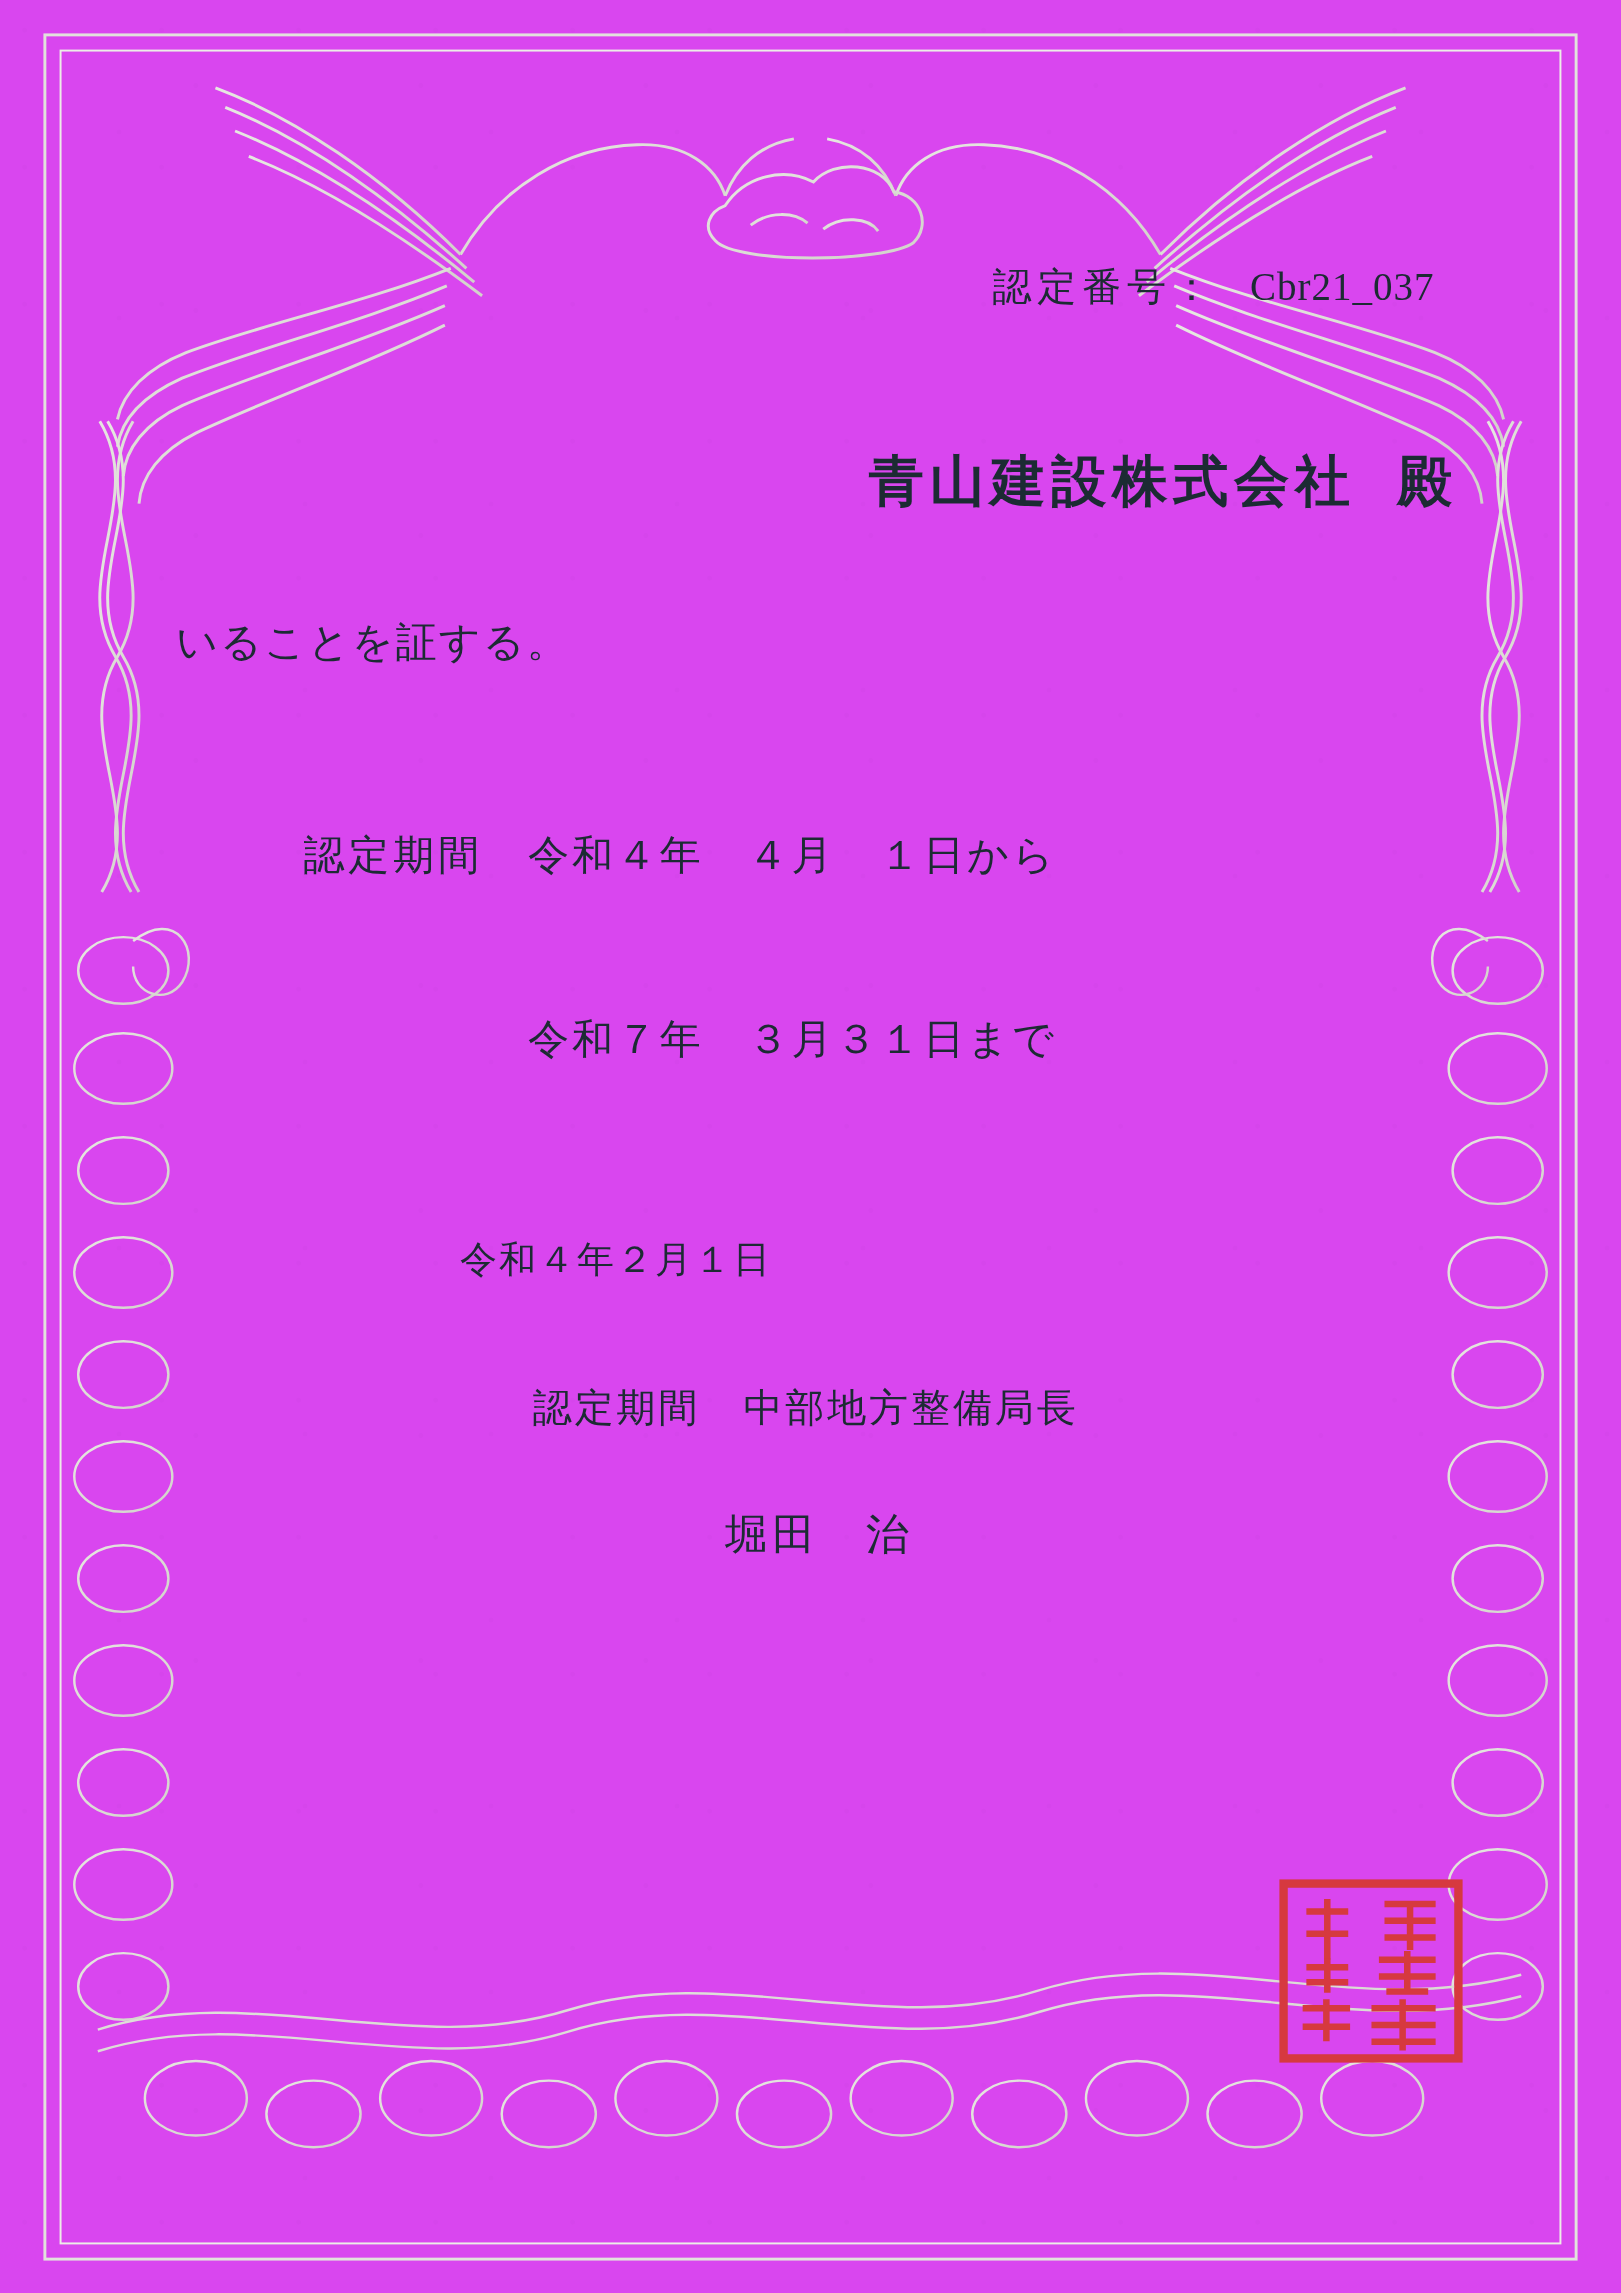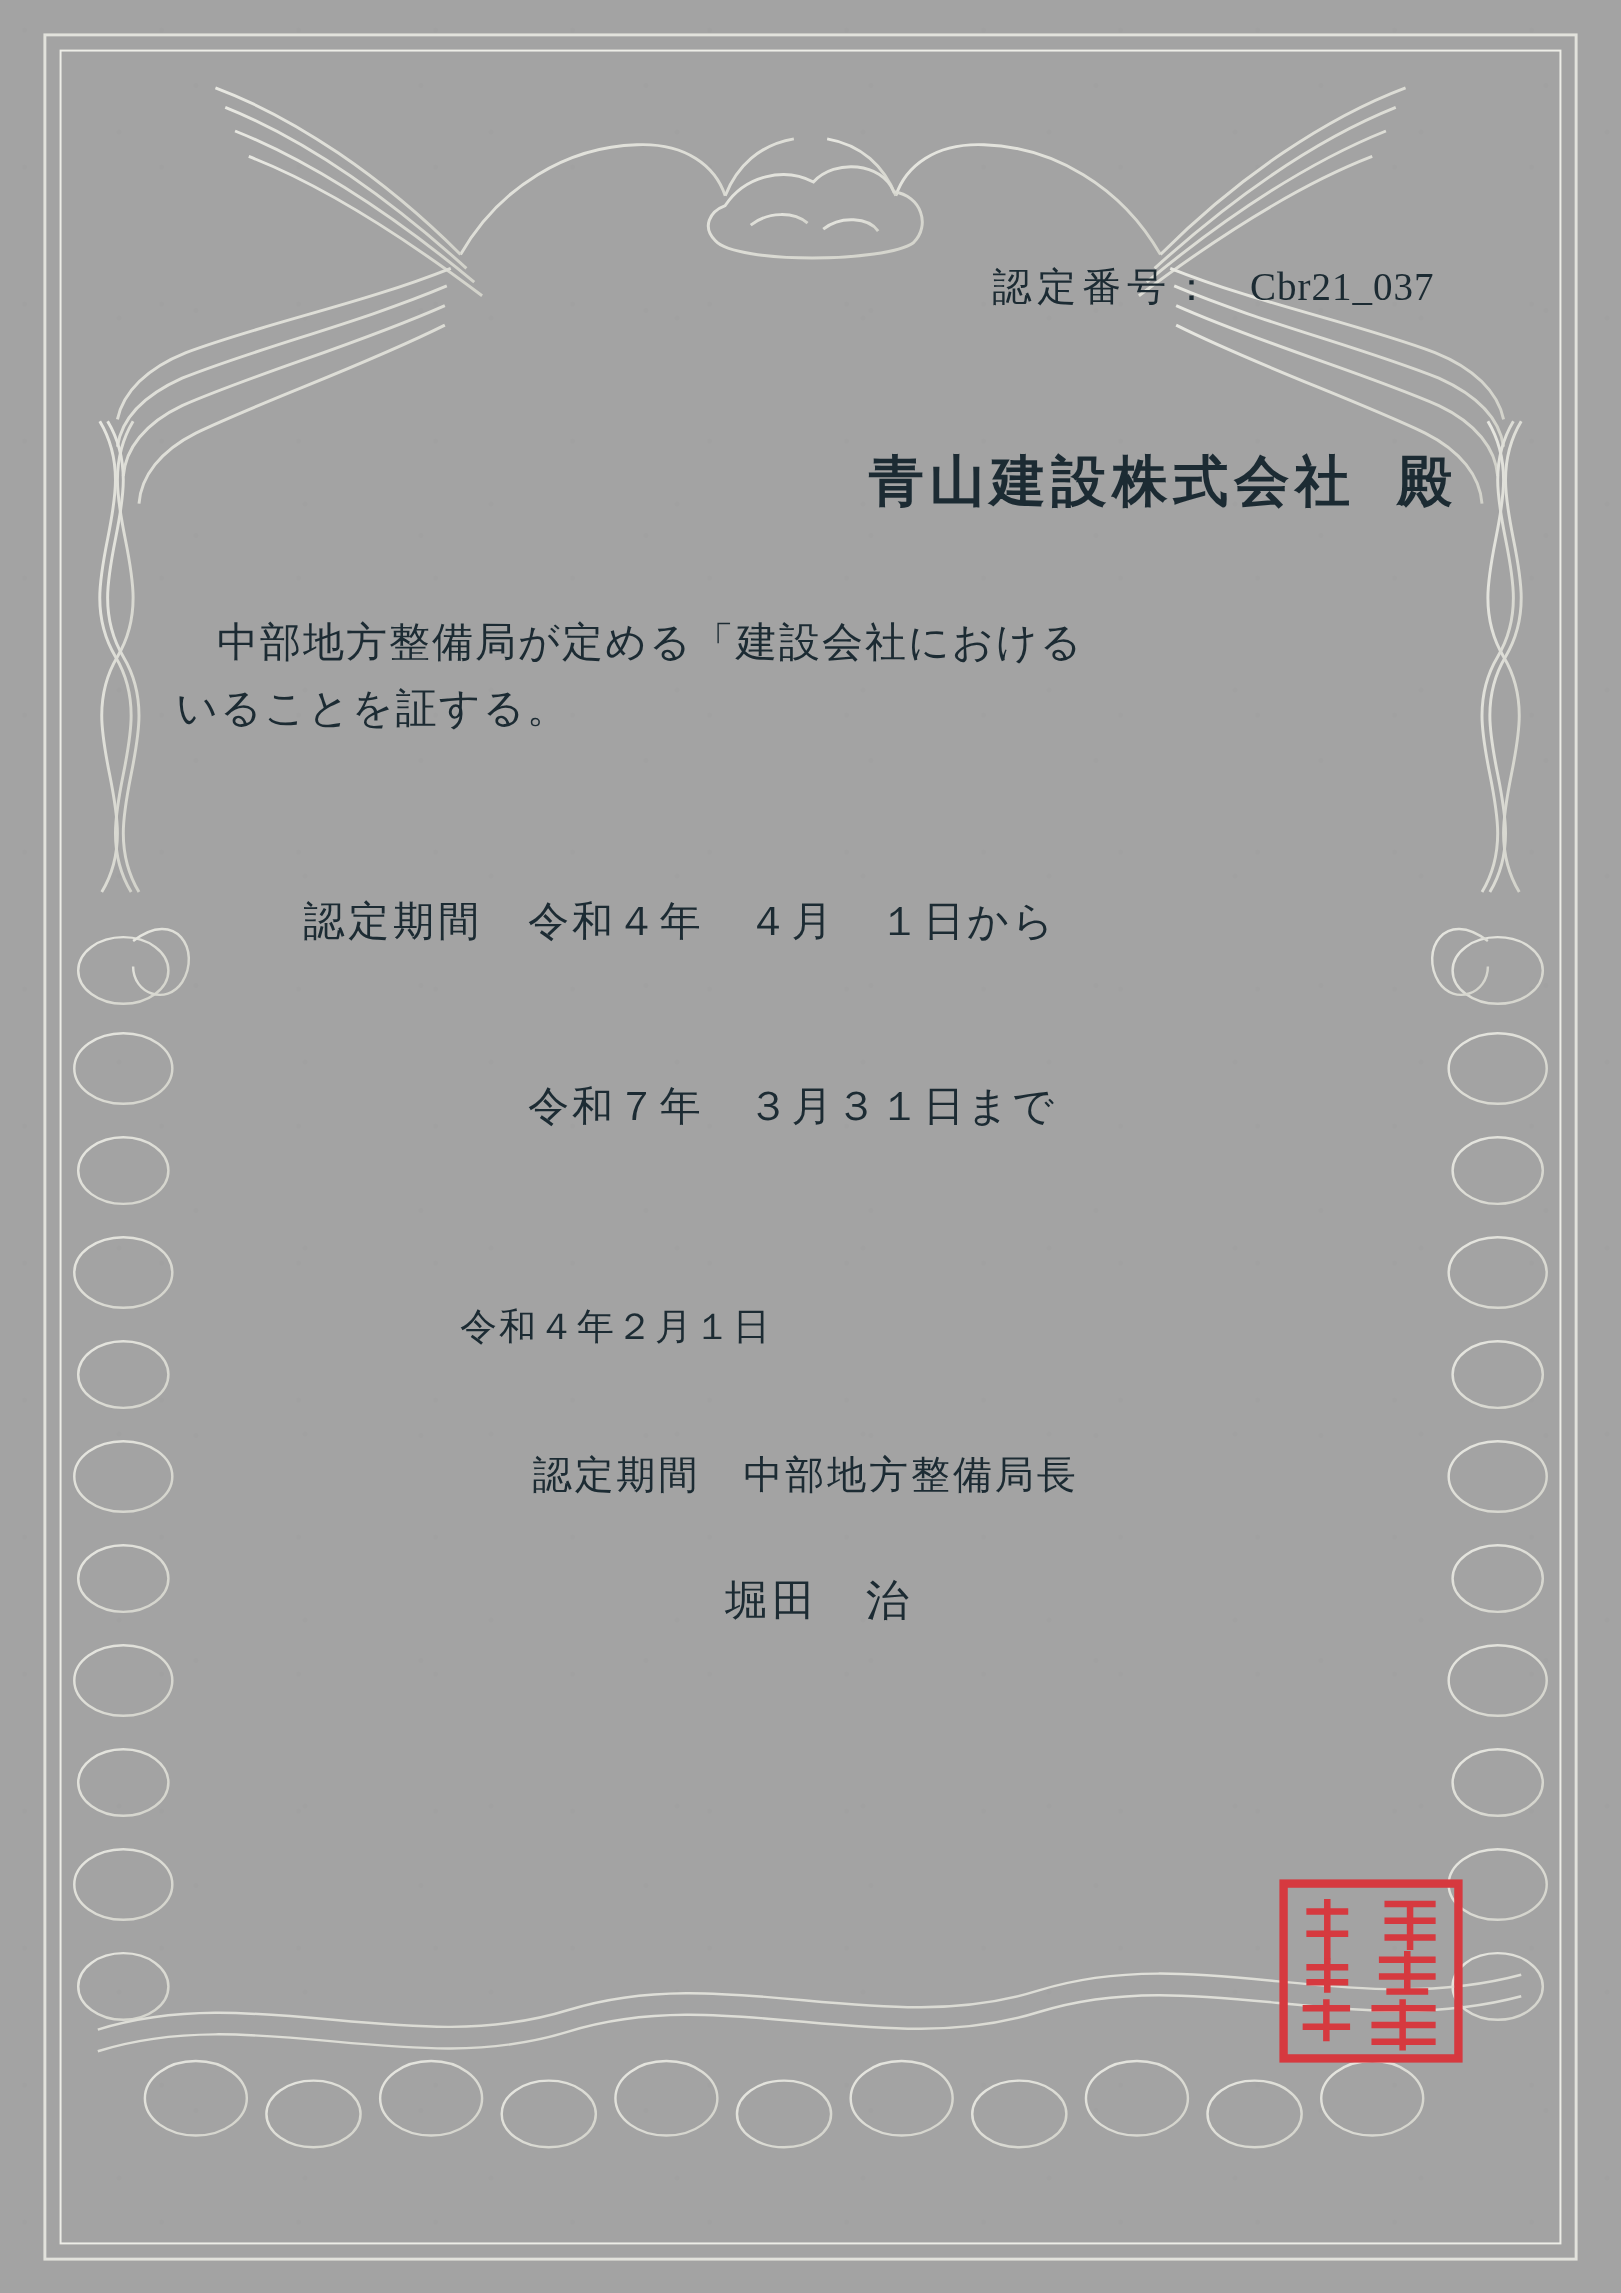--- a/index.html
+++ b/index.html
@@ -14,21 +14,21 @@
     position: relative;
     overflow: hidden;
     font-family: "DejaVu Serif", "Liberation Serif", serif;
     color: #1c2b33;
   }
 
   
   .page {
     position: absolute;
     inset: 0;
-    background: #a3a3a3;
+    background: #d946ef;
   }
 
   
   .grain {
     position: absolute;
     inset: 0;
     background:
       radial-gradient(circle at 18% 22%, rgba(0,0,0,0.012) 0 2px, transparent 2.9px),
       radial-gradient(circle at 64% 71%, rgba(0,0,0,0.010) 0 2px, transparent 2.9px),
       radial-gradient(circle at 87% 38%, rgba(0,0,0,0.010) 0 2px, transparent 2.9px);
@@ -288,21 +288,20 @@
     <div class="cert-number">
       <span class="label">認定番号：</span><span class="value">Cbr21_037</span>
     </div>
 
 
     <div class="recipient">
       <span>青山建設株式会社</span><span class="honorific">殿</span>
     </div>
 
     <div class="body-text">
-      <div class="indent">中部地方整備局が定める「建設会社における</div>
       <div>いることを証する。</div>
     </div>
 
     <div class="period">
       <div class="period-row">
         <span class="period-label">認定期間</span><span class="period-gap"></span><span>令和４年　４月　１日から</span>
       </div>
       <div class="period-row">
         <span class="period-label" style="visibility:hidden">認定期間</span><span class="period-gap"></span><span>令和７年　３月３１日まで</span>
       </div>

